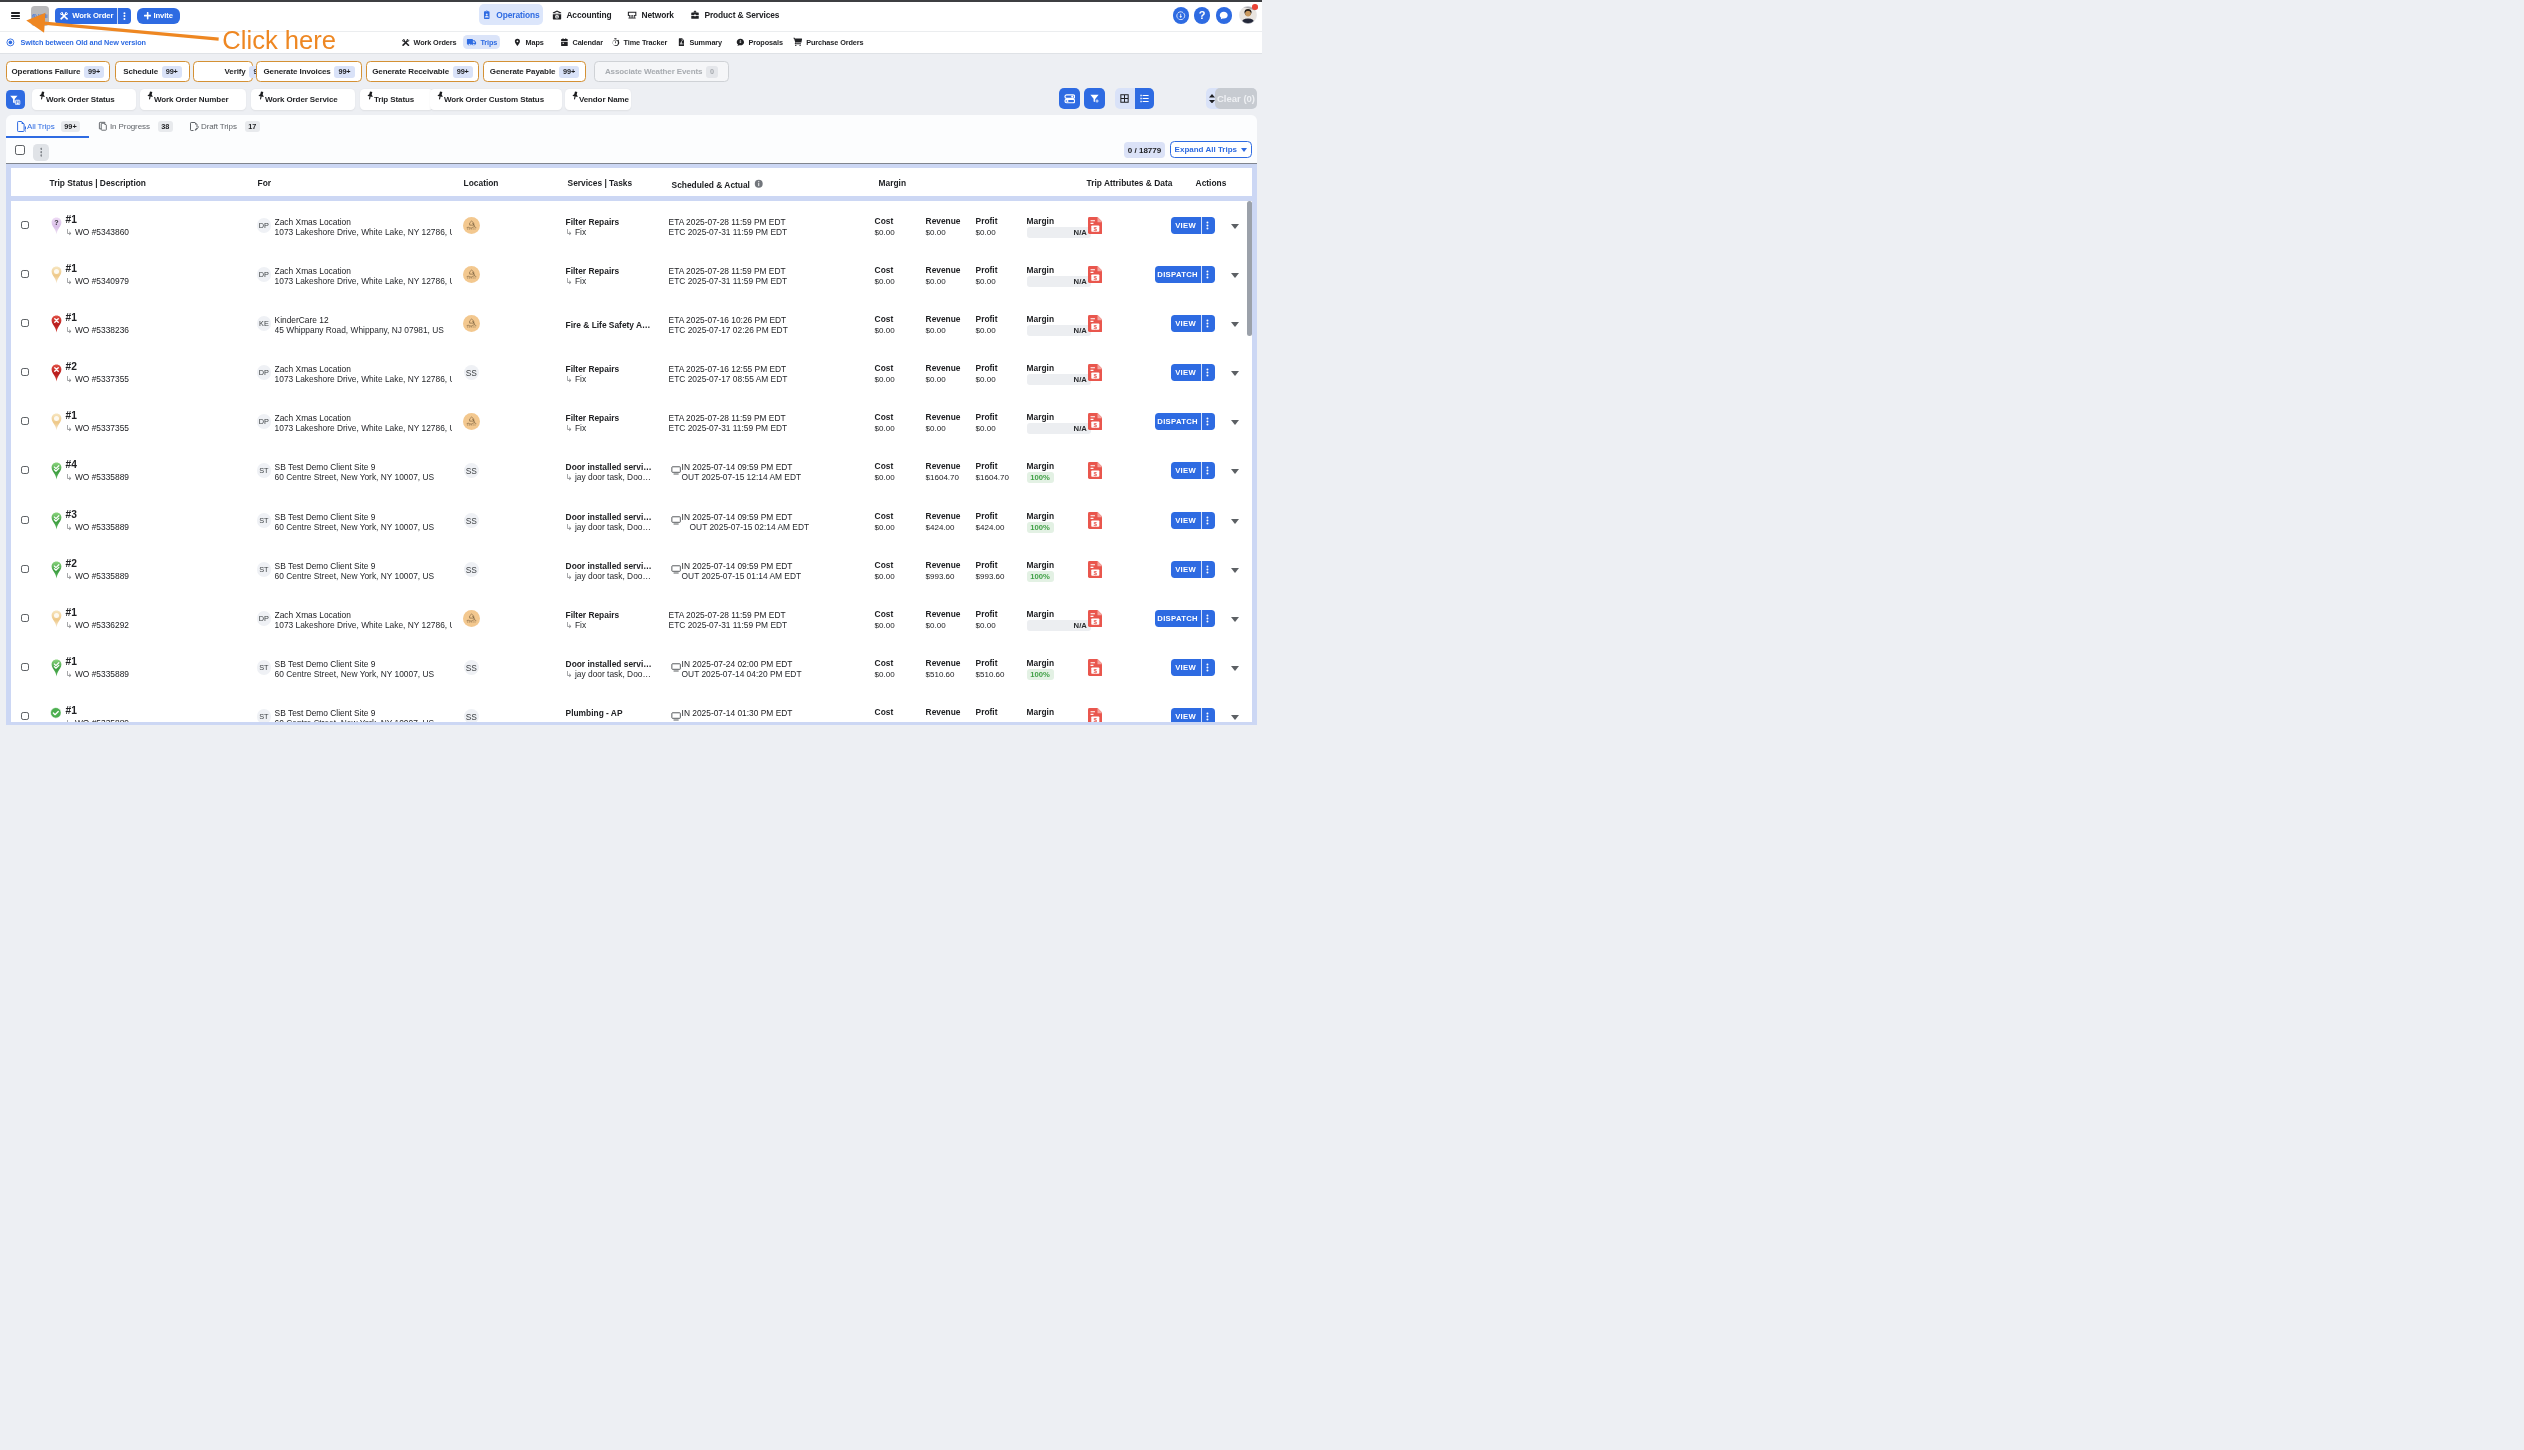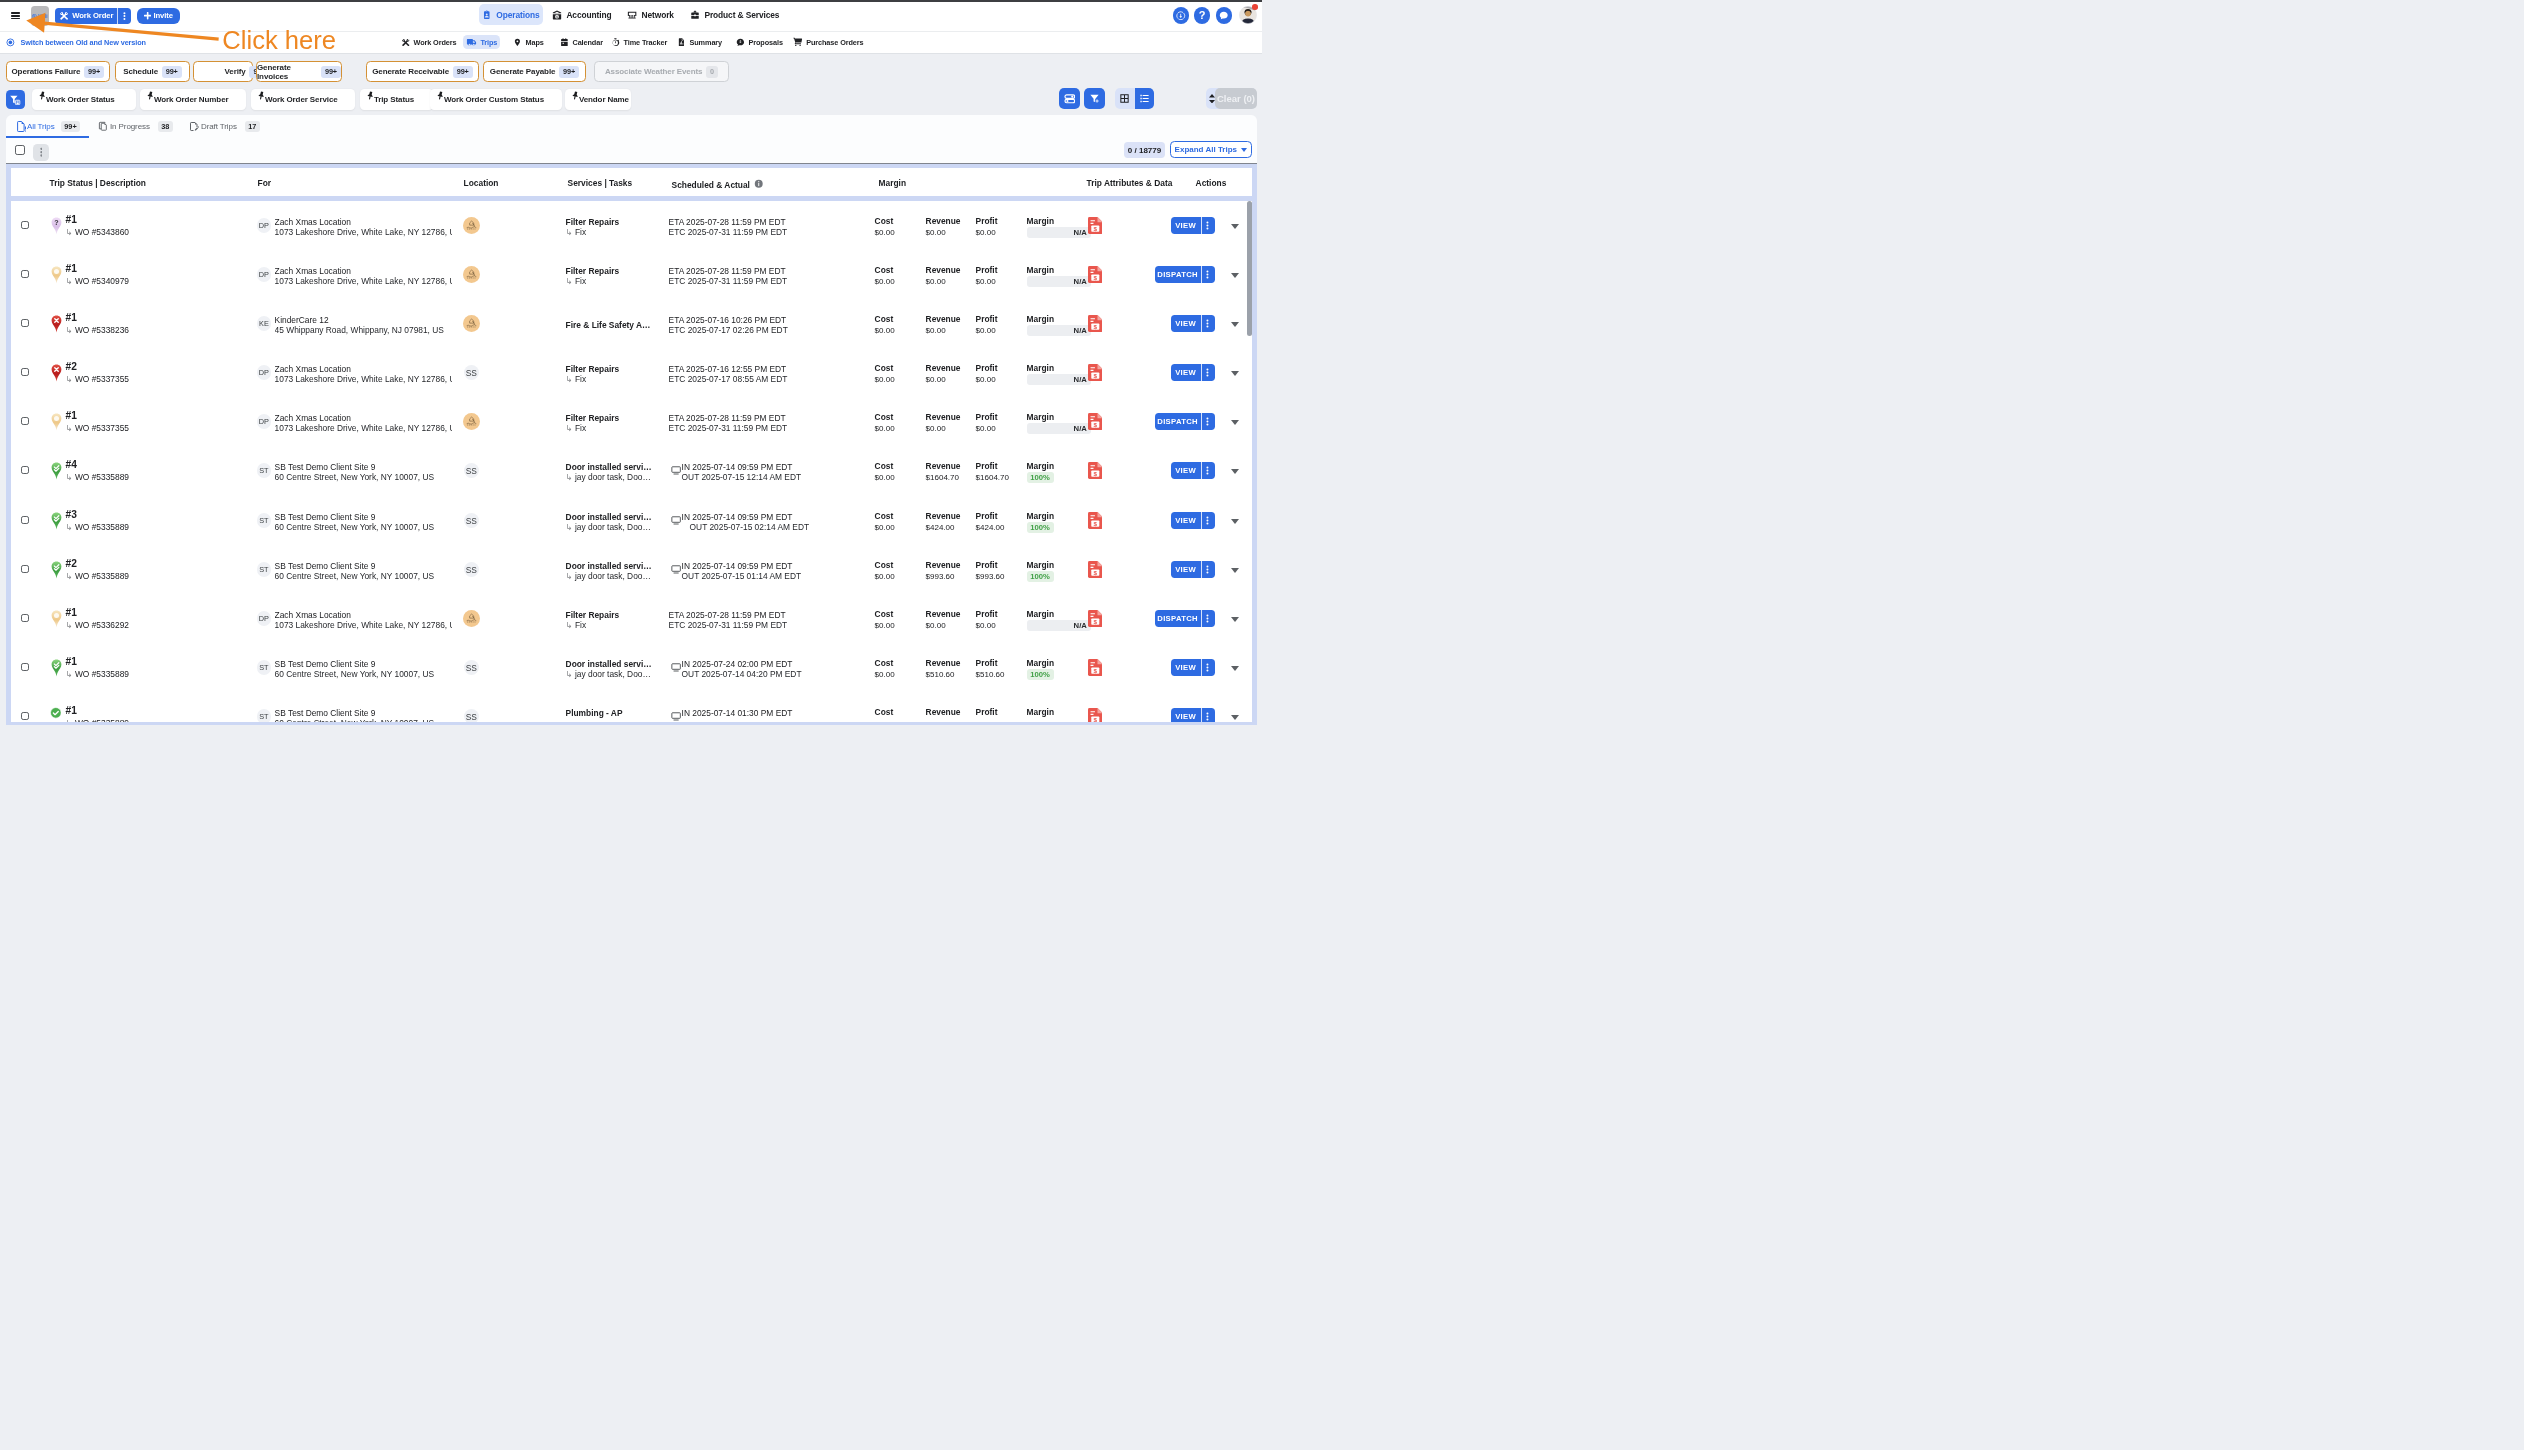--- a/index.html
+++ b/index.html
@@ -183,21 +183,21 @@
     <span class="bd">99+</span>
   </div>
 <div class="abs chip1" style="left:115px;width:75px;">
     <span>Schedule</span>
     <span class="bd">99+</span>
   </div>
 <div class="abs chip1" style="left:193px;width:60px;padding-left:48px;">
     <span>Verify</span>
     <span class="bd">99+</span>
   </div>
-<div class="abs chip1" style="left:256px;width:86px;">
+<div class="abs chip1" style="left:256px;width:106px;">
     <span>Generate Invoices</span>
     <span class="bd">99+</span>
   </div>
 <div class="abs chip1" style="left:366px;width:113px;">
     <span>Generate Receivable</span>
     <span class="bd">99+</span>
   </div>
 <div class="abs chip1" style="left:483px;width:103px;">
     <span>Generate Payable</span>
     <span class="bd">99+</span>

